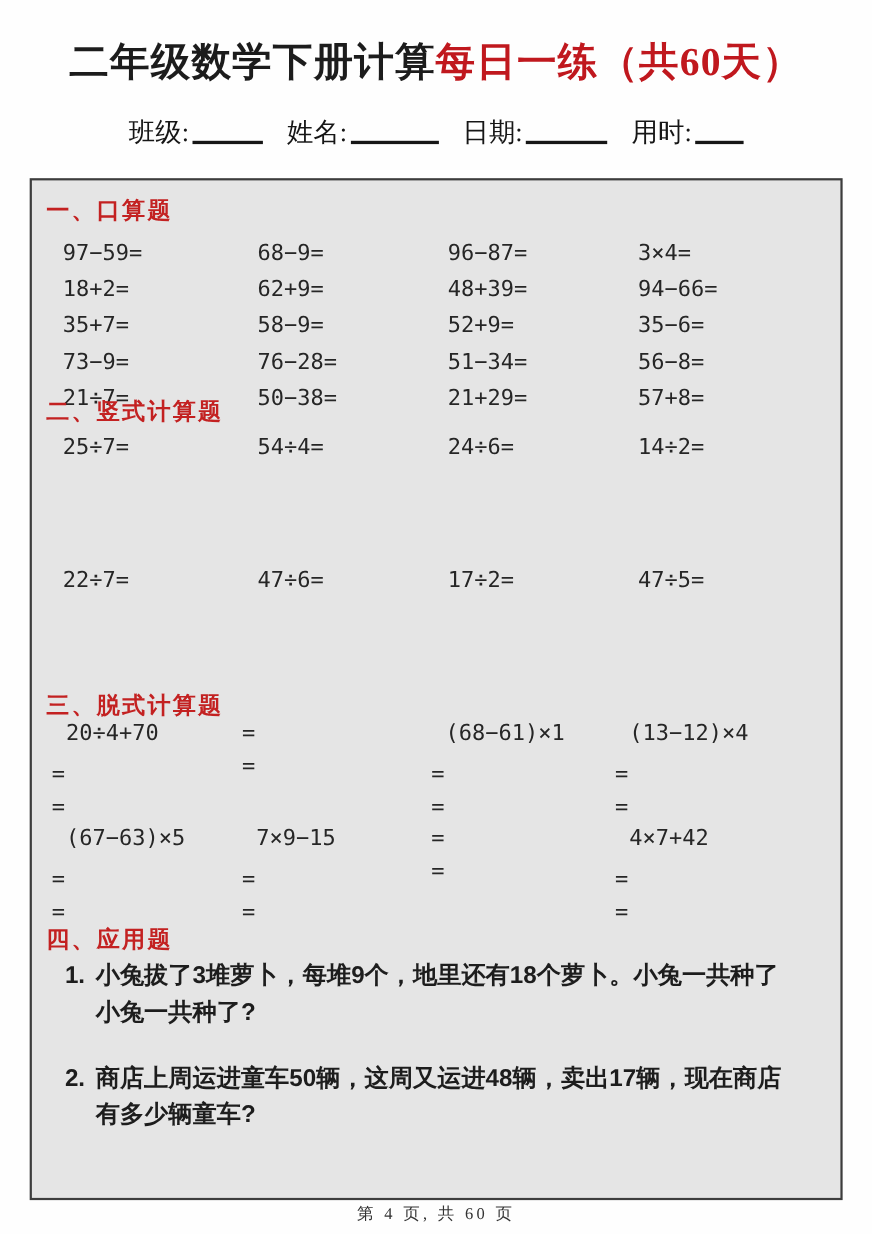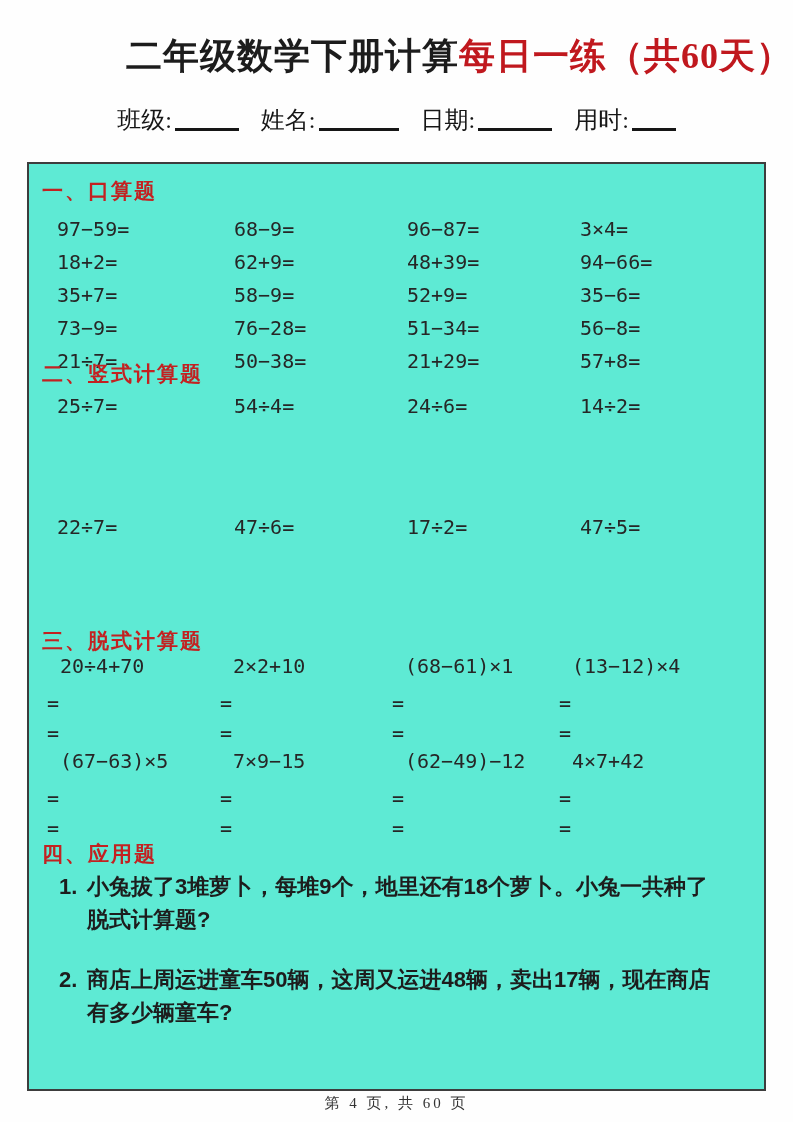--- a/index.html
+++ b/index.html
@@ -8,21 +8,21 @@
     position:relative;
     background:#fefefe;
     color:#1c1c1c;
     font-family:"Liberation Serif", serif;
     overflow:hidden;
   }
 
   
   .page-title {
     position:absolute; top:32px; left:0; width:100%;
-    text-align:right; font-weight:bold; font-size:36px;
+    text-align:center; font-weight:bold; font-size:36px;
     letter-spacing:1px; white-space:nowrap;
   }
   .page-title .t-red { color:#c0181e; }
 
   .info-line {
     position:absolute; top:104px; left:0; width:100%;
     text-align:center; font-size:24px; font-weight:normal;
     white-space:nowrap; color:#161616;
   }
   .info-field { display:inline-block; margin:0 8px; }
@@ -32,21 +32,21 @@
   }
   .w-class { width:64px; }
   .w-name  { width:80px; }
   .w-date  { width:74px; }
   .w-time  { width:44px; }
 
   
   .sheet {
     position:absolute; left:27px; top:162px;
     width:739px; height:929px;
-    border:2px solid #3d3d3d; background:#5eead4;
+    border:2px solid #3d3d3d; background:#e5e5e5;
   }
 
   .sec-heading {
     position:absolute; left:13px;
     font-size:21px; font-weight:bold; color:#c32121;
     letter-spacing:2px; white-space:nowrap;
   }
   .h-oral     { top:13px; }
   .h-vertical { top:196px; }
   .h-stepwise { top:463px; }
@@ -148,21 +148,20 @@
   </div>
 
   <div class="sec-heading h-stepwise">三、脱式计算题</div>
   <div class="sgroup sg1">
     <div class="step-col">
       <div class="calc step-expr">20÷4+70</div>
       <div class="calc step-eq">=</div>
       <div class="calc step-eq">=</div>
     </div>
     <div class="step-col">
-      <div class="calc step-expr">2×2+10</div>
       <div class="calc step-eq">=</div>
       <div class="calc step-eq">=</div>
     </div>
     <div class="step-col">
       <div class="calc step-expr">(68−61)×1</div>
       <div class="calc step-eq">=</div>
       <div class="calc step-eq">=</div>
     </div>
     <div class="step-col">
       <div class="calc step-expr">(13−12)×4</div>
@@ -175,38 +174,37 @@
       <div class="calc step-expr">(67−63)×5</div>
       <div class="calc step-eq">=</div>
       <div class="calc step-eq">=</div>
     </div>
     <div class="step-col">
       <div class="calc step-expr">7×9−15</div>
       <div class="calc step-eq">=</div>
       <div class="calc step-eq">=</div>
     </div>
     <div class="step-col">
-      <div class="calc step-expr">(62−49)−12</div>
       <div class="calc step-eq">=</div>
       <div class="calc step-eq">=</div>
     </div>
     <div class="step-col">
       <div class="calc step-expr">4×7+42</div>
       <div class="calc step-eq">=</div>
       <div class="calc step-eq">=</div>
     </div>
   </div>
 
   <div class="sec-heading h-word">四、应用题</div>
   <div class="word-problems">
     <div class="wp">
       <span class="wp-num">1.</span>
       <div class="wp-body">
         <div>小兔拔了3堆萝卜，每堆9个，地里还有18个萝卜。小兔一共种了</div>
-        <div>脱式计算题?</div>
+        <div>小兔一共种了?</div>
       </div>
     </div>
     <div class="wp">
       <span class="wp-num">2.</span>
       <div class="wp-body">
         <div>商店上周运进童车50辆，这周又运进48辆，卖出17辆，现在商店</div>
         <div>有多少辆童车?</div>
       </div>
     </div>
   </div>

